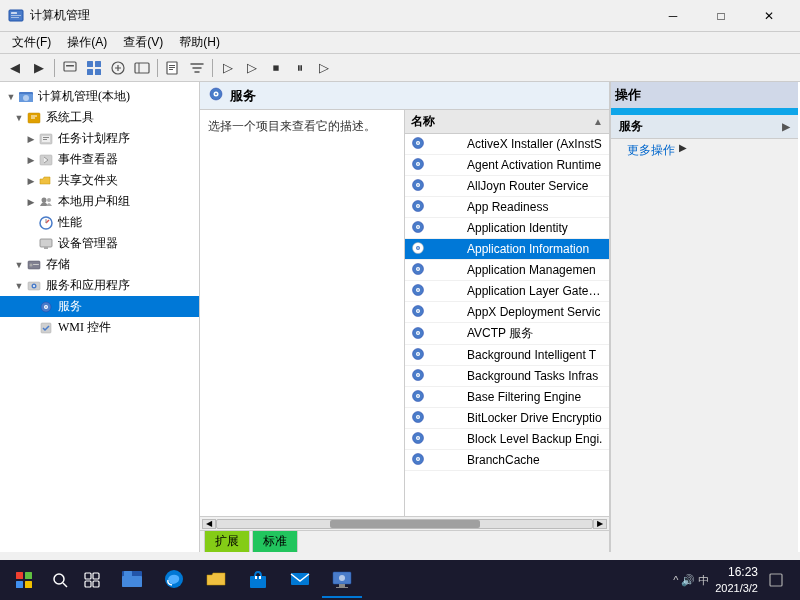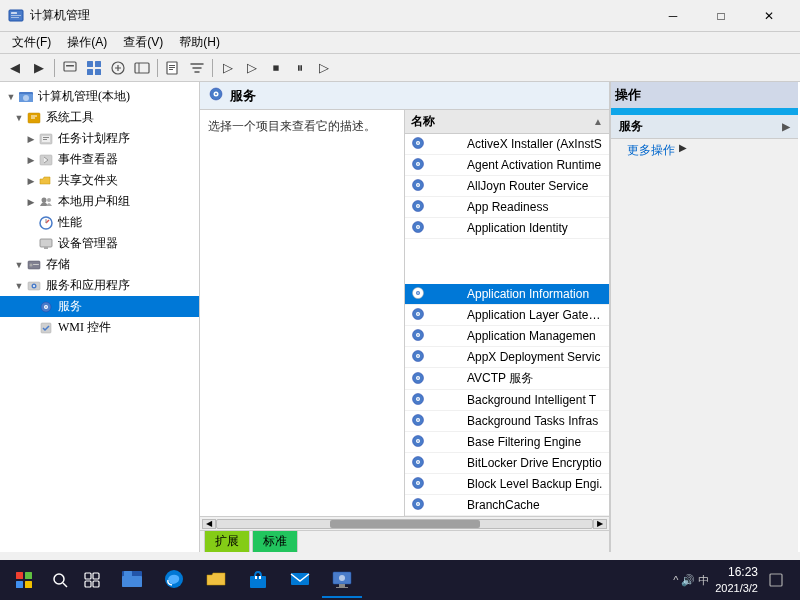--- a/index.html
+++ b/index.html
@@ -205,21 +205,21 @@
     }
     .service-row {
       display: flex;
       align-items: center;
       padding: 2px 6px;
       border-bottom: 1px solid #f0f0f0;
       cursor: pointer;
       font-size: 12px;
       gap: 36px;
     }
-    .service-row.selected { background: #0078d7; color: #fff; margin-top: 45px; }
+    .service-row.selected { background: #0078d7; color: #fff; }
     .service-icon {
       width: 16px;
       height: 16px;
       margin-right: 4px;
       flex-shrink: 0;
       font-size: 12px;
       color: #444;
     }
     .service-row.selected .service-icon { color: #fff; }
     .service-name {
@@ -718,31 +718,31 @@
     <span class="service-name">Application Information</span>
   </div>
               <div class="service-row">
     <span class="service-icon">
       <svg width="14" height="14" viewBox="0 0 14 14">
         <circle cx="7" cy="7" r="5.5" fill="#4a7cc9" stroke="#2244aa" stroke-width="0.5"></circle>
         <circle cx="7" cy="7" r="2" fill="#fff"></circle>
         <circle cx="7" cy="7" r="0.8" fill="#4a7cc9"></circle>
       </svg>
     </span>
+    <span class="service-name">Application Managemen</span>
+  </div>
+              <div class="service-row">
+    <span class="service-icon">
+      <svg width="14" height="14" viewBox="0 0 14 14">
+        <circle cx="7" cy="7" r="5.5" fill="#4a7cc9" stroke="#2244aa" stroke-width="0.5"></circle>
+        <circle cx="7" cy="7" r="2" fill="#fff"></circle>
+        <circle cx="7" cy="7" r="0.8" fill="#4a7cc9"></circle>
+      </svg>
+    </span>
     <span class="service-name">Application Layer Gatewa</span>
-  </div>
-              <div class="service-row">
-    <span class="service-icon">
-      <svg width="14" height="14" viewBox="0 0 14 14">
-        <circle cx="7" cy="7" r="5.5" fill="#4a7cc9" stroke="#2244aa" stroke-width="0.5"></circle>
-        <circle cx="7" cy="7" r="2" fill="#fff"></circle>
-        <circle cx="7" cy="7" r="0.8" fill="#4a7cc9"></circle>
-      </svg>
-    </span>
-    <span class="service-name">Application Managemen</span>
   </div>
               <div class="service-row">
     <span class="service-icon">
       <svg width="14" height="14" viewBox="0 0 14 14">
         <circle cx="7" cy="7" r="5.5" fill="#4a7cc9" stroke="#2244aa" stroke-width="0.5"></circle>
         <circle cx="7" cy="7" r="2" fill="#fff"></circle>
         <circle cx="7" cy="7" r="0.8" fill="#4a7cc9"></circle>
       </svg>
     </span>
     <span class="service-name">AppX Deployment Servic</span>

